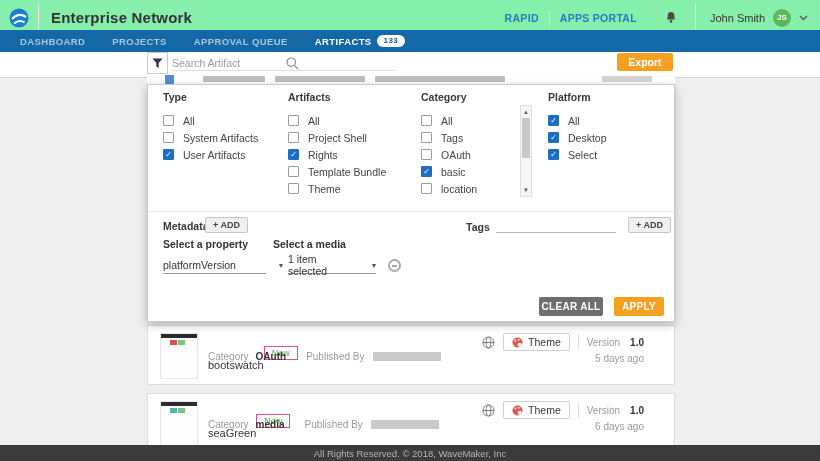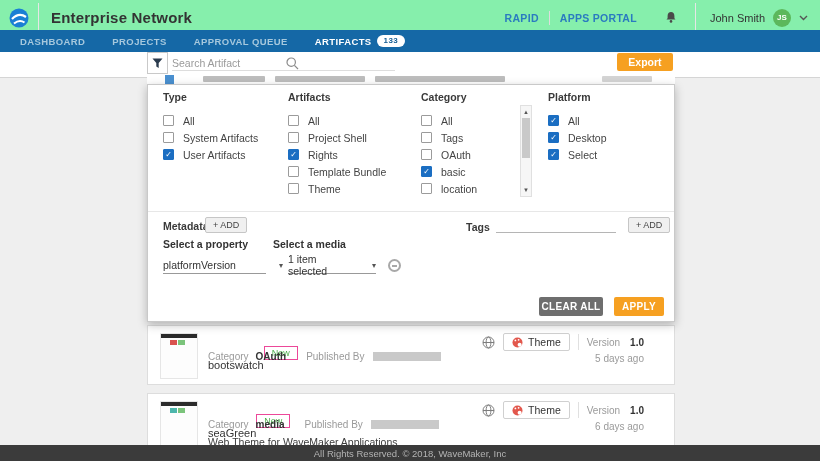--- a/index.html
+++ b/index.html
@@ -67,21 +67,21 @@
              border:1px solid #e0e0e0; }
   .vs-arrow { position:absolute; left:0; width:10px; height:10px; font-size:6px; color:#555;
               display:flex; align-items:center; justify-content:center; cursor:pointer; }
   .vs-up { top:1px; } .vs-down { bottom:1px; }
   .vs-thumb { position:absolute; left:1px; width:8px; top:12px; height:40px; background:#c9c9c9; cursor:pointer; }
 
   .panel-divider { position:absolute; left:0; top:126px; width:100%; height:1px; background:#e7e7e7; }
 
   .meta-label { position:absolute; left:15px; top:135px; font-size:10.5px; font-weight:700; color:#3a3a3a; }
   .add-btn { position:absolute; height:16px; padding:0 7px; background:#f0f0f0; border:1px solid #c6c6c6;
-             border-radius:2px; font-size:9px; font-weight:400; color:#444; font-family:"Liberation Sans",sans-serif;
+             border-radius:2px; font-size:9px; font-weight:700; color:#444; font-family:"Liberation Sans",sans-serif;
              cursor:pointer; line-height:14px; }
   .meta-add { left:57px; top:132px; }
   .tags-label { position:absolute; left:318px; top:136px; font-size:10.5px; font-weight:700; color:#3a3a3a; }
   .tags-input { position:absolute; left:348px; top:130px; width:120px; height:18px; border:none;
                 border-bottom:1px solid #b5b5b5; outline:none; background:transparent;
                 font-family:"Liberation Sans",sans-serif; font-size:10.5px; color:#444; }
   .tags-add { left:480px; top:132px; }
 
   .sel-label { position:absolute; top:153px; font-size:10.5px; color:#333; font-weight:700; }
   .sel-label.prop { left:15px; } .sel-label.val { left:125px; }
@@ -369,21 +369,20 @@
       <span class="r-title">seaGreen</span>
       <span class="new-badge">New</span>
     </div>
     <div class="r-meta-row">
       <span class="m-label">Category</span>
       <span class="m-value">media</span>
       <span class="m-gap"></span>
       <span class="m-label">Published By</span>
       <span class="redacted"></span>
     </div>
-    <div class="r-desc">Web Theme for WaveMaker Applications</div>
     <div class="r-right">
       <svg width="13" height="13" viewBox="0 0 13 13">
           <circle cx="6.5" cy="6.5" r="5.5" stroke="#7d7d7d" fill="none"></circle>
           <ellipse cx="6.5" cy="6.5" rx="2.4" ry="5.5" stroke="#7d7d7d" fill="none"></ellipse>
           <line x1="1" y1="6.5" x2="12" y2="6.5" stroke="#7d7d7d"></line>
         </svg>
       <span class="type-chip">
         <svg width="11" height="11" viewBox="0 0 11 11">
             <circle cx="5.5" cy="5.5" r="5" fill="#e2574c"></circle>
             <circle cx="7.6" cy="7.8" r="2" fill="#fff"></circle>

